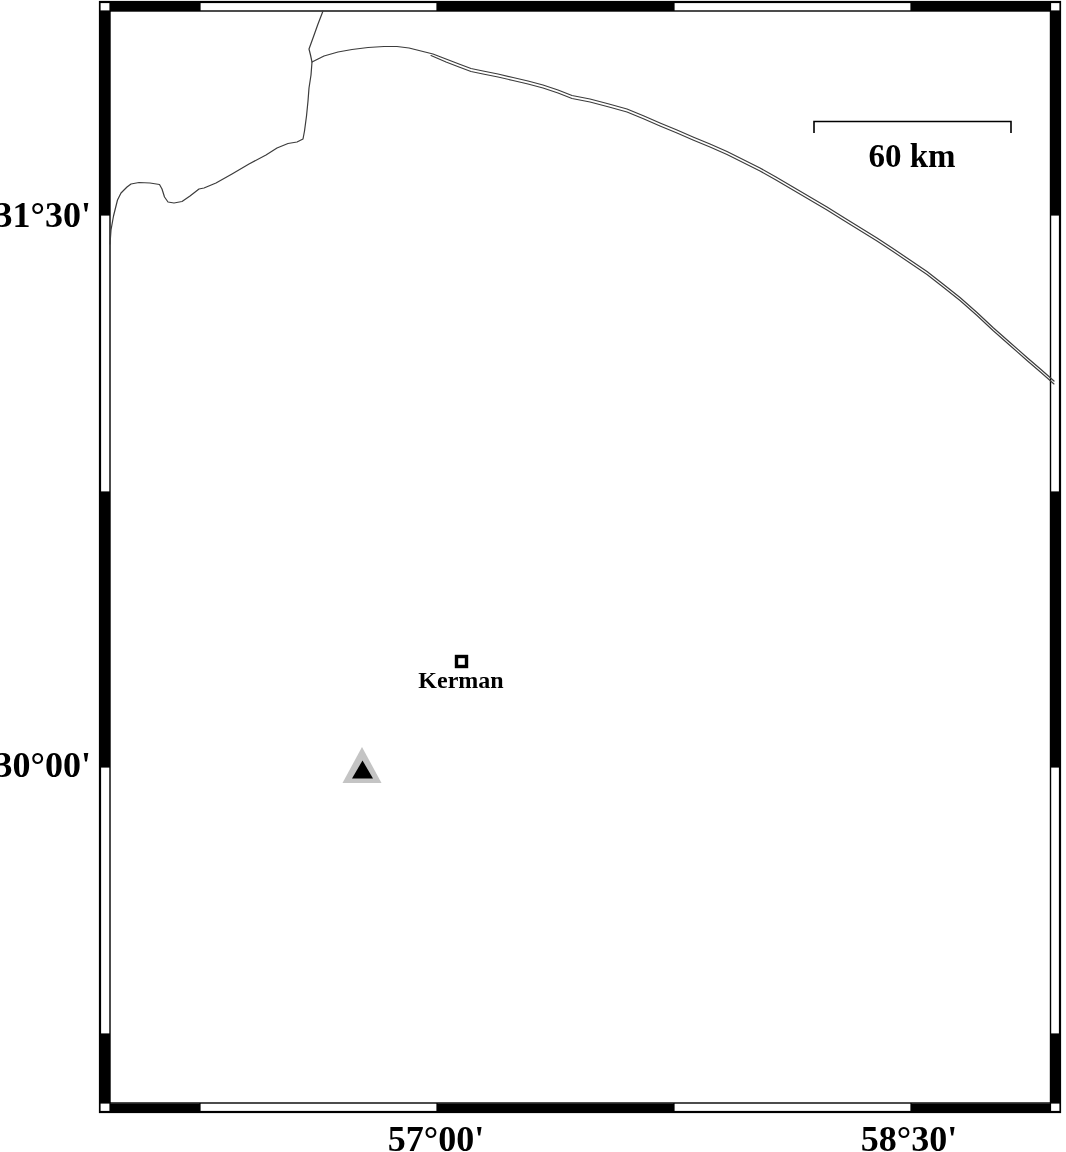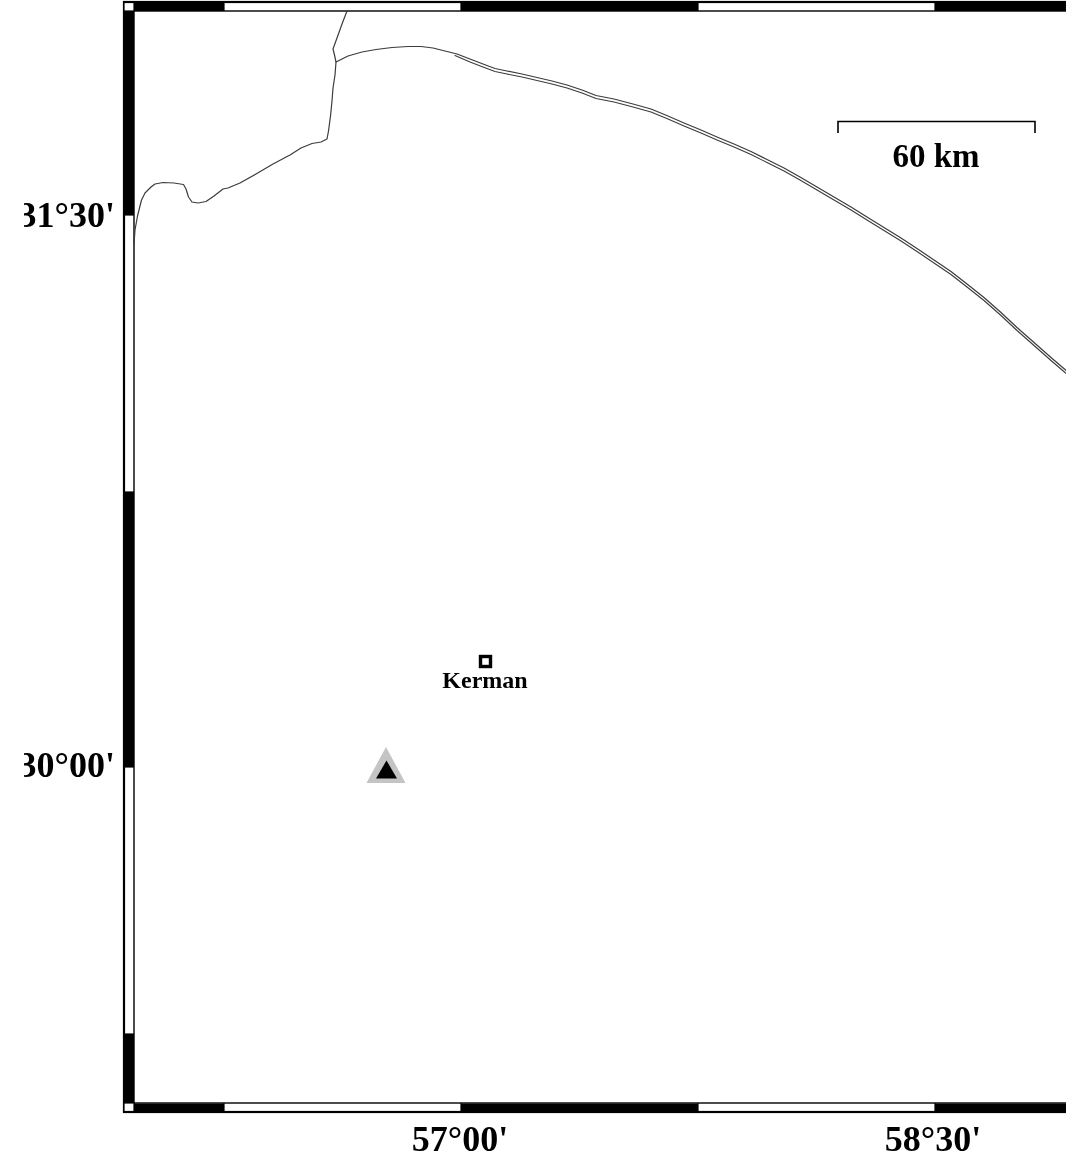--- a/index.html
+++ b/index.html
@@ -6,21 +6,20 @@
     margin: 0;
     padding: 0;
     background: #ffffff;
   }
   #stage {
     position: relative;
     width: 864px;
     height: 1152px;
     background: #ffffff;
     font-family: "Liberation Serif", "DejaVu Serif", serif;
-    padding-left: 24px;
   }
   svg text {
     font-family: "Liberation Serif", "DejaVu Serif", serif;
     font-weight: bold;
     fill: #000000;
   }
   .annot { font-size: 36px; }
   .scaletxt { font-size: 33px; }
   .citytxt { font-size: 24px; }
   .frame-black { fill: #000000; }

